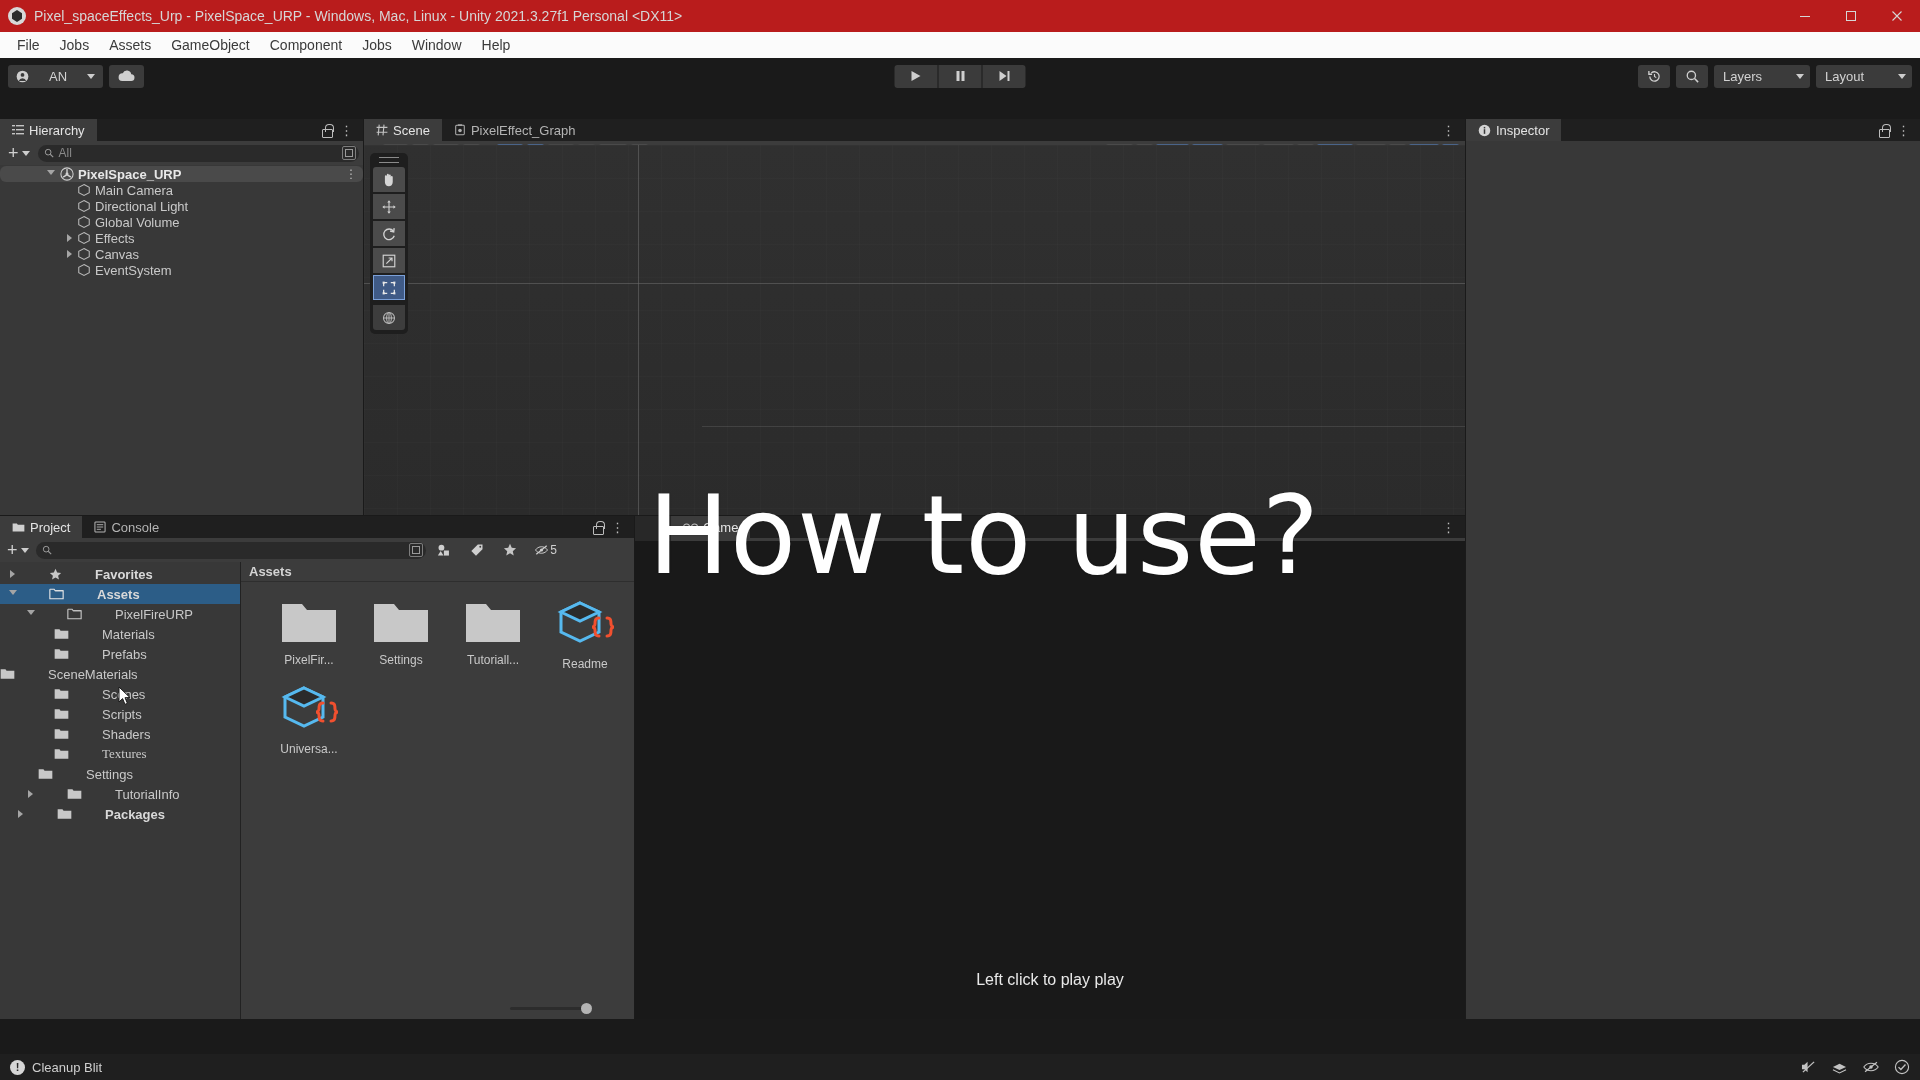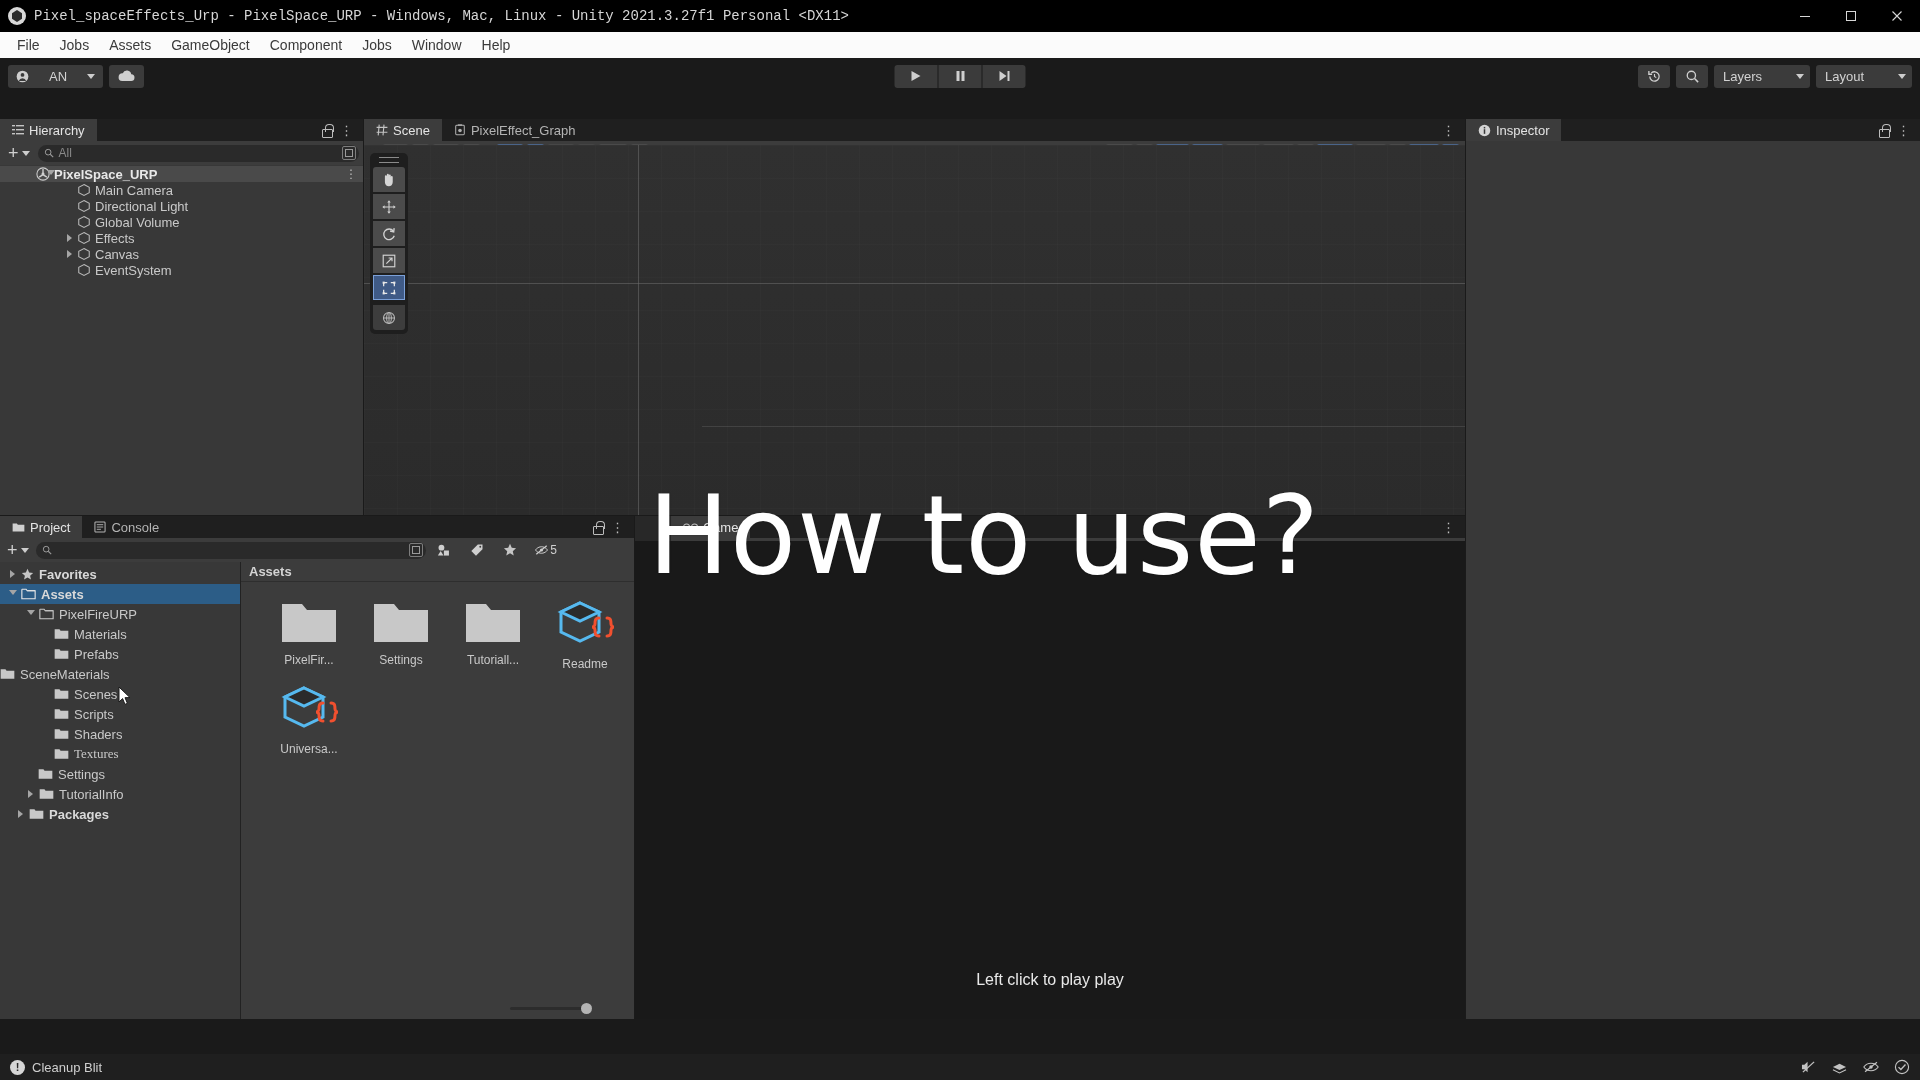--- a/index.html
+++ b/index.html
@@ -7,22 +7,22 @@
     width: 1920px; height: 1080px;
     background: #000;
     font-family: "Liberation Sans", sans-serif;
     overflow: hidden;
     -webkit-font-smoothing: antialiased;
   }
   .app { position: relative; width: 1920px; height: 1080px; background: #1a1a1a; }
 
   
   .titlebar {
-    height: 32px; background: #000000; display: flex; align-items: center;
-    padding-left: 8px; color: #d6d6d6; font-size: 14px; position: relative; font-family: Liberation Mono, monospace;
+    height: 32px; background: #b91c1c; display: flex; align-items: center;
+    padding-left: 8px; color: #d6d6d6; font-size: 14px; position: relative;
   }
   .titlebar .u-logo {
     width: 18px; height: 18px; border-radius: 50%;
     background: #d8d8d8; margin-right: 8px; position: relative; flex: 0 0 auto;
   }
   .titlebar .u-logo:after{
     content:""; position:absolute; left:4px; top:3px; width:10px; height:12px;
     background:#2b2b2b;
     clip-path: polygon(50% 0%, 100% 28%, 100% 72%, 50% 100%, 0% 72%, 0% 28%);
   }
@@ -155,21 +155,21 @@
 
   
   #inspector { left: 1466px; top: 119px; width: 454px; height: 900px; background: #383838; }
 
   
   #project { left: 0; top: 516px; width: 634px; height: 503px; background: #383838; }
   .pr-toolbar { height: 24px; background: #3c3c3c; display: flex; align-items: center; padding: 0 3px; gap: 3px; }
   .pr-icbtn { width: 30px; height: 20px; display: flex; align-items: center; justify-content: center; color:#cfcfcf; }
   .pr-body { position: absolute; left: 0; top: 46px; right: 0; bottom: 0; display: flex; }
   .pr-tree { width: 241px; background: #383838; border-right: 1px solid #222; padding-top: 2px; overflow: hidden; }
-  .pr-row { height: 20px; display: flex; align-items: center; font-size: 13px; color: #c9c9c9; }
+  .pr-row { height: 20px; display: flex; align-items: center; font-size: 13px; color: #c9c9c9; gap: 28px; }
   .pr-row.selected { background: #2c5d87; color: #fff; }
   .pr-row.bold { font-weight: bold; color: #d9d9d9; }
   .folder-ic { width: 15px; height: 12px; margin-right: 5px; flex: 0 0 auto; }
   .pr-right { flex: 1; background: #3c3c3c; position: relative; }
   .pr-breadcrumb { height: 20px; background: #3c3c3c; display: flex; align-items: center;
                    padding-left: 8px; font-size: 13px; color: #d4d4d4; font-weight: bold;
                    border-bottom: 1px solid #2e2e2e; }
   .asset-grid { padding: 18px 0 0 22px; display: flex; flex-wrap: wrap; gap: 0px; }
   .asset-cell { width: 92px; display: flex; flex-direction: column; align-items: center; margin-bottom: 14px; }
   .asset-label { font-size: 12px; color: #c9c9c9; margin-top: 7px; max-width: 88px; text-align: center;
@@ -339,21 +339,21 @@
       <div class="search-field">
         <svg width="10" height="10" viewBox="0 0 12 12">
           <circle cx="5" cy="5" r="3.4" fill="none" stroke="#9a9a9a" stroke-width="1.2"></circle>
           <path d="M7.5 7.5 L11 11" stroke="#9a9a9a" stroke-width="1.3"></path>
         </svg>
         <span class="ph">All</span>
         <span class="mini-sq"></span>
       </div>
     </div>
     <div class="h-rows">
-      <div class="h-row selected" style="padding-left:20px;">
+      <div class="h-row selected" style="padding-left:44px;border-radius:6px;">
         <span class="arrow open" style="position:absolute;left:44px;">
             <i></i>
           </span>
         <svg class="cube-ic" viewBox="0 0 16 16" style="margin-left:16px;">
           <circle cx="8" cy="8" r="7" fill="none" stroke="#cfcfcf" stroke-width="1.2"></circle>
           <path d="M8 2.2 L8 7.2 M8 8.8 L3.6 11.6 M8 8.8 L12.4 11.6" stroke="#cfcfcf" stroke-width="1.6"></path>
           <circle cx="8" cy="8" r="1.7" fill="#cfcfcf"></circle>
         </svg>
         <span style="font-weight:bold;">PixelSpace_URP</span>
         <span class="row-kebab">⋮</span>

